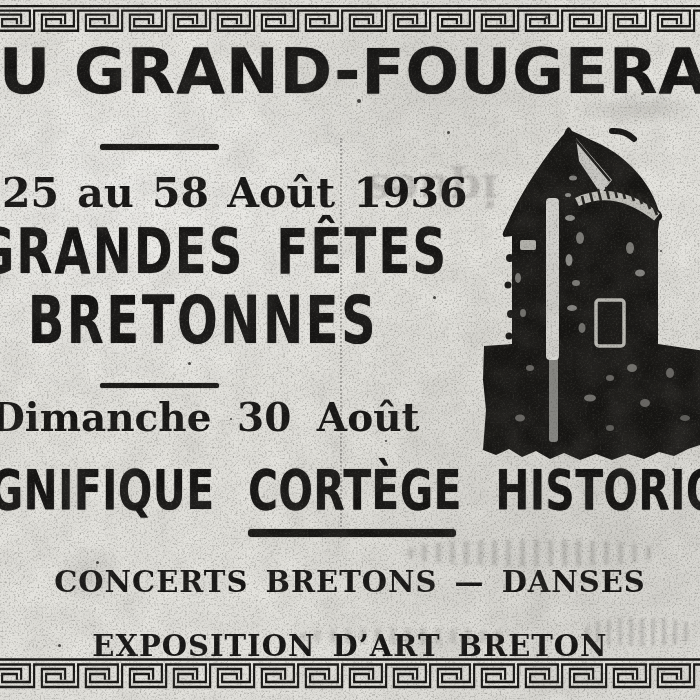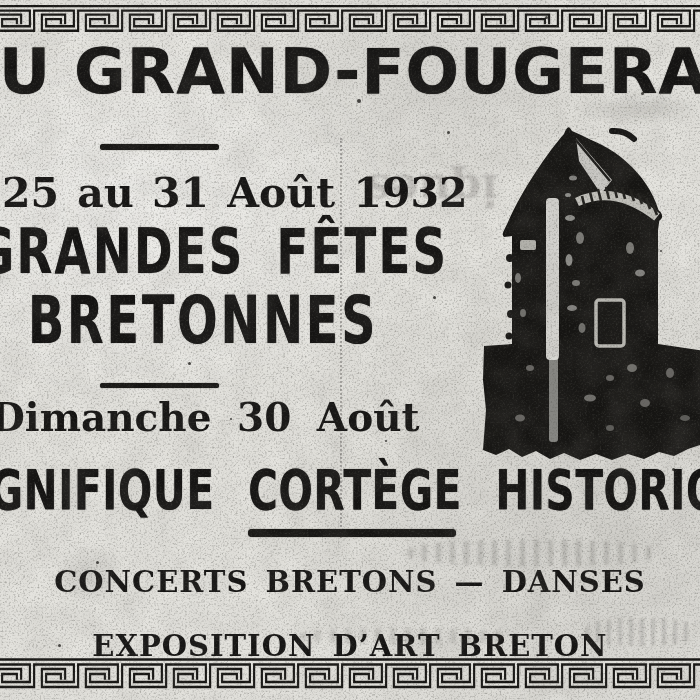--- a/index.html
+++ b/index.html
@@ -105,21 +105,21 @@
       </pattern>
     </defs>
     <rect x="0" y="0" width="716" height="32" fill="url(#gk)"></rect>
   </svg>
   <svg class="border-svg" style="top:656px;height:38px" viewBox="0 0 716 32" preserveAspectRatio="none">
     <rect x="0" y="0" width="716" height="32" fill="url(#gk)"></rect>
   </svg>
 
   <div class="abs title nowrap">AU GRAND-FOUGERAY</div>
   <div class="abs rule rule1"></div>
-  <div class="abs dates nowrap">25 au 31 Août 1932</div>
+  <div class="abs dates nowrap">25 au 58 Août 1936</div>
   <div class="abs fetes1 nowrap">GRANDES FÊTES</div>
   <div class="abs fetes2 nowrap">BRETONNES</div>
   <div class="abs rule rule2"></div>
   <div class="abs day nowrap">Dimanche 30 Août</div>
   <div class="abs feature nowrap">MAGNIFIQUE CORTÈGE HISTORIQUE</div>
   <div class="abs rule rule3"></div>
   <div class="abs prog prog1 nowrap">CONCERTS BRETONS — DANSES</div>
   <div class="abs prog prog2 nowrap">EXPOSITION D’ART BRETON</div>
 
   <div class="abs column-rule"></div>

